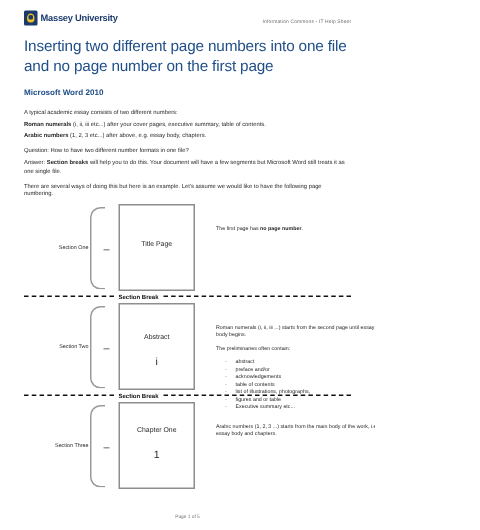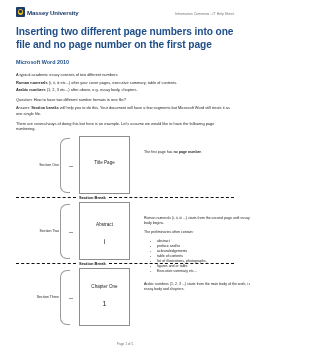--- a/index.html
+++ b/index.html
@@ -31,21 +31,21 @@
   .logo-text{
     font-size:6.2px;font-weight:bold;color:#1b3a6b;letter-spacing:-0.15px;
     white-space:nowrap;line-height:9px;
   }
   .helpline{
     font-size:3.3px;color:#6f6f73;white-space:nowrap;margin-top:5px;letter-spacing:0.1px;
   }
 
   
   h1.doc-title{
-    margin:9px 0 0 0;font-size:10.2px;line-height:12.6px;font-weight:bold;
+    margin:9px 0 0 0;font-size:10.2px;line-height:12.6px;font-weight:normal;
     color:#1f4e88;letter-spacing:-0.1px;
   }
   .subtitle{
     margin:8px 0 0 0;font-size:5.4px;font-weight:bold;color:#1f4e88;
   }
 
   
   .body-copy{margin-top:7px;font-size:3.9px;line-height:5.6px;color:#231f20;}
   .body-copy p{margin:0 0 4.4px 0;}
   .body-copy p.tight{margin-bottom:2px;}

